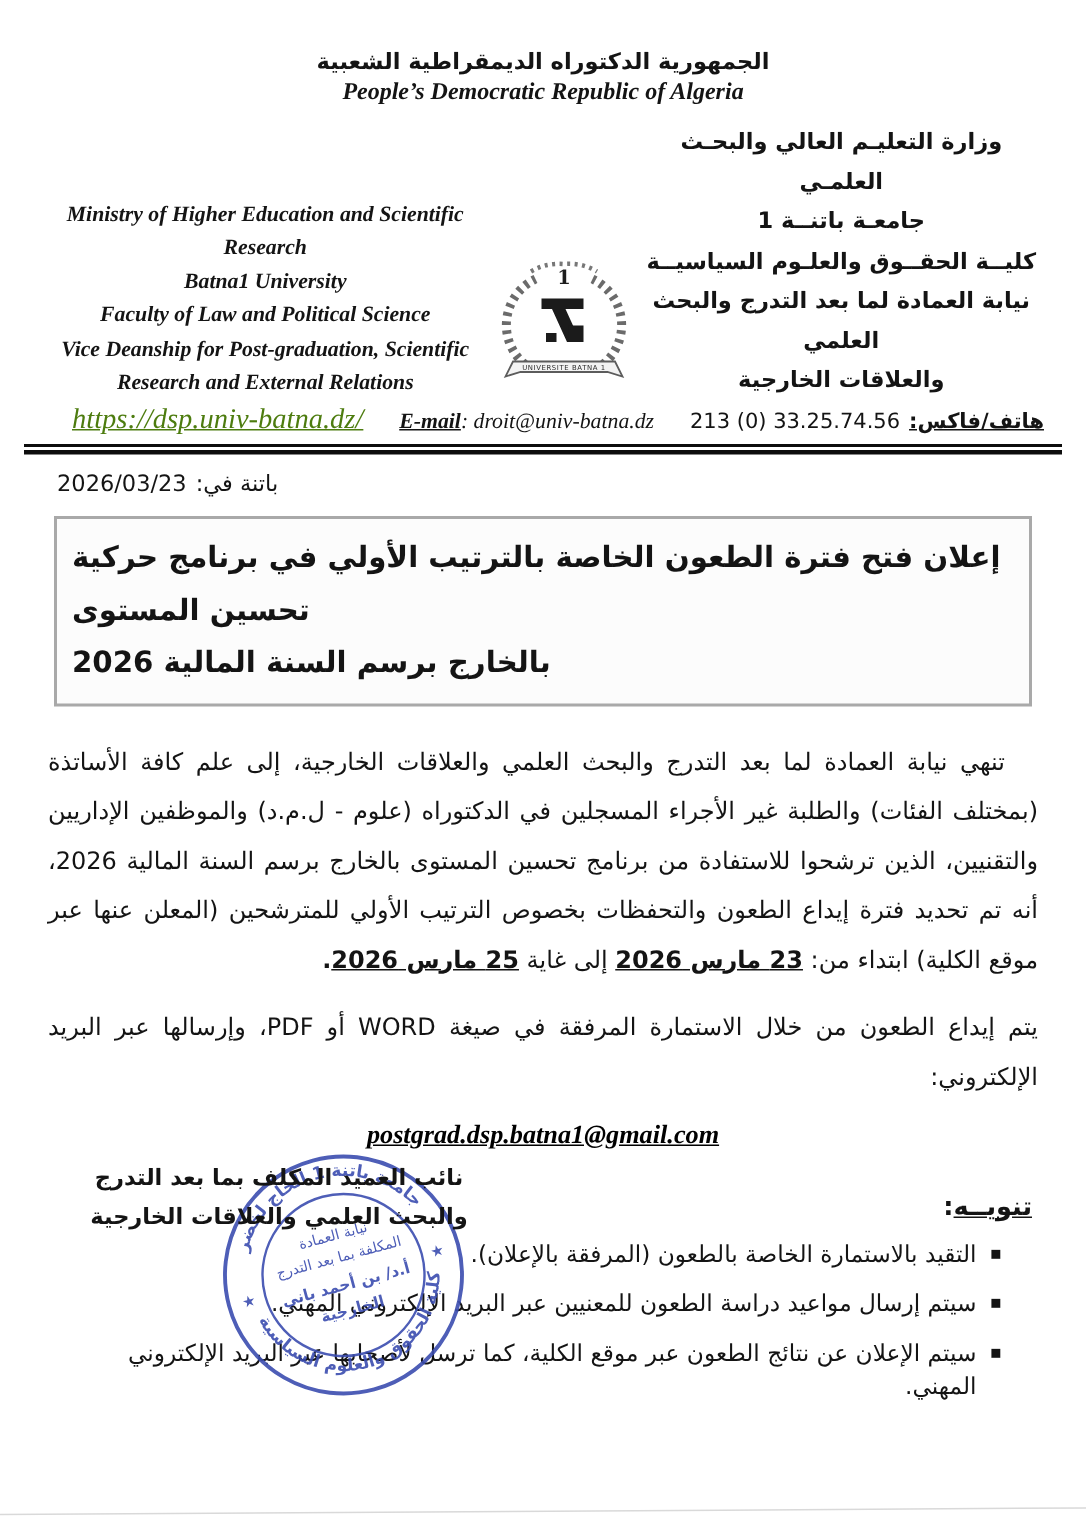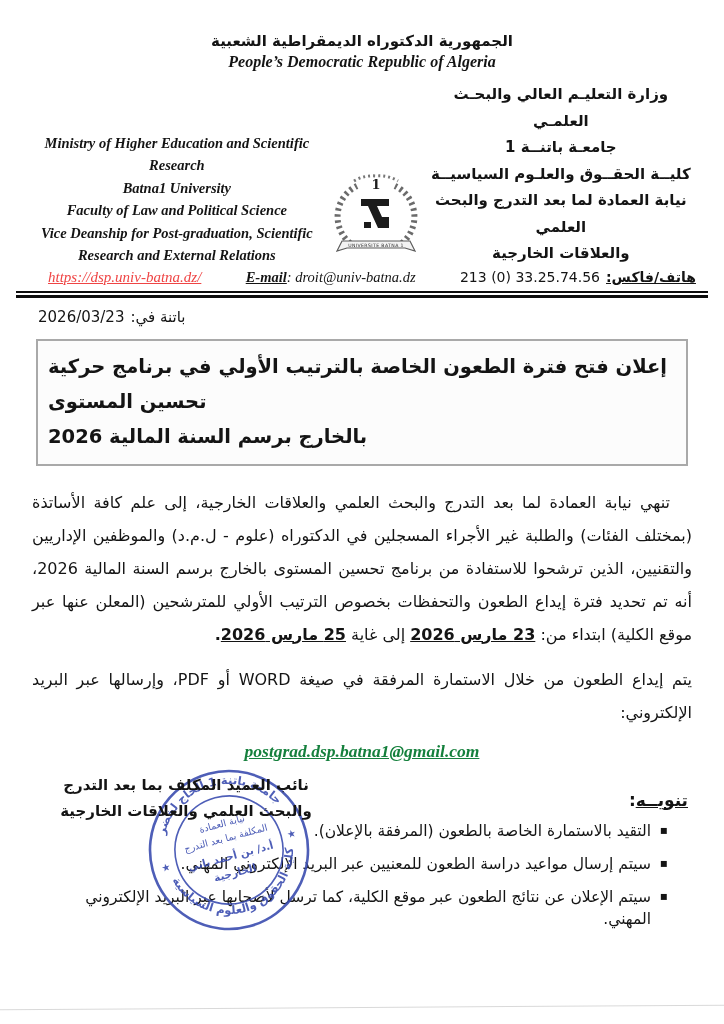--- a/index.html
+++ b/index.html
@@ -15,22 +15,22 @@
   
   .head-row{display:flex;margin:10px 30px 0 30px;align-items:flex-end;}
   .head-left{width:300px;text-align:center;font-family:"Liberation Serif",serif;
              font-weight:bold;font-style:italic;font-size:14.5px;line-height:22.5px;}
   .head-logo{flex:1;display:flex;justify-content:center;margin-top:14px;}
   .head-right{width:272px;direction:rtl;text-align:center;font-weight:bold;
               font-size:15px;line-height:26.5px;}
   
   .contact-row{display:flex;align-items:baseline;justify-content:space-between;
                margin:2px 28px 0 48px;}
-  .website{font-family:"Liberation Serif",serif;font-style:italic;font-size:15px;
-           color:#ef4444;text-decoration:underline;}
+  .website{font-family:"Liberation Serif",serif;font-style:italic;font-size:19px;
+           color:#4d7c0f;text-decoration:underline;}
   .email-mid{font-family:"Liberation Serif",serif;font-style:italic;font-size:14.5px;}
   .email-label{font-weight:bold;text-decoration:underline;}
   .phone{direction:rtl;font-size:14px;}
   .phone-label{font-weight:bold;text-decoration:underline;margin-left:6px;}
   .ltr{direction:ltr;unicode-bidi:isolate;display:inline-block;}
   
   .rule{margin:5px 16px 0 16px;height:2px;border-top:2px solid #0d0d0d;border-bottom:3.5px solid #0d0d0d;}
   
   .date-line{margin:10px 0 0 38px;direction:rtl;width:fit-content;font-size:15px;}
   .date-line .lbl{margin-left:6px;}
@@ -40,21 +40,21 @@
              font-size:19.5px;font-weight:bold;line-height:35px;}
   
   .body-p{margin:20px 32px 0 32px;direction:rtl;text-align:justify;
           font-size:16px;line-height:33px;}
   .body-p.indent{text-indent:22px;}
   .body-p .bu{font-weight:bold;text-decoration:underline;}
   .body-p .bold{font-weight:bold;}
   .p2{margin-top:12px;}
   .email-center{margin-top:12px;text-align:center;}
   .email-center a{font-family:"Liberation Serif",serif;font-weight:bold;font-style:italic;
-                  font-size:17.5px;color:#15803d;}
+                  font-size:17.5px;color:#000000;}
   
   .notice-head{margin:28px 36px 0 36px;direction:rtl;font-size:17px;font-weight:bold;}
   .notice-head .u{text-decoration:underline;}
   .bullets{margin:10px 56px 0 40px;padding:0;direction:rtl;list-style:none;}
   .bullets li{position:relative;padding-right:17px;margin-bottom:11px;
               font-size:15.5px;line-height:22px;}
   .bullets li::before{content:"▪";position:absolute;right:0;top:-1px;font-size:12px;}
   
   .signature{position:absolute;left:50px;top:772px;width:272px;text-align:center;
              font-weight:bold;font-size:15px;line-height:26px;z-index:2;direction:rtl;}

